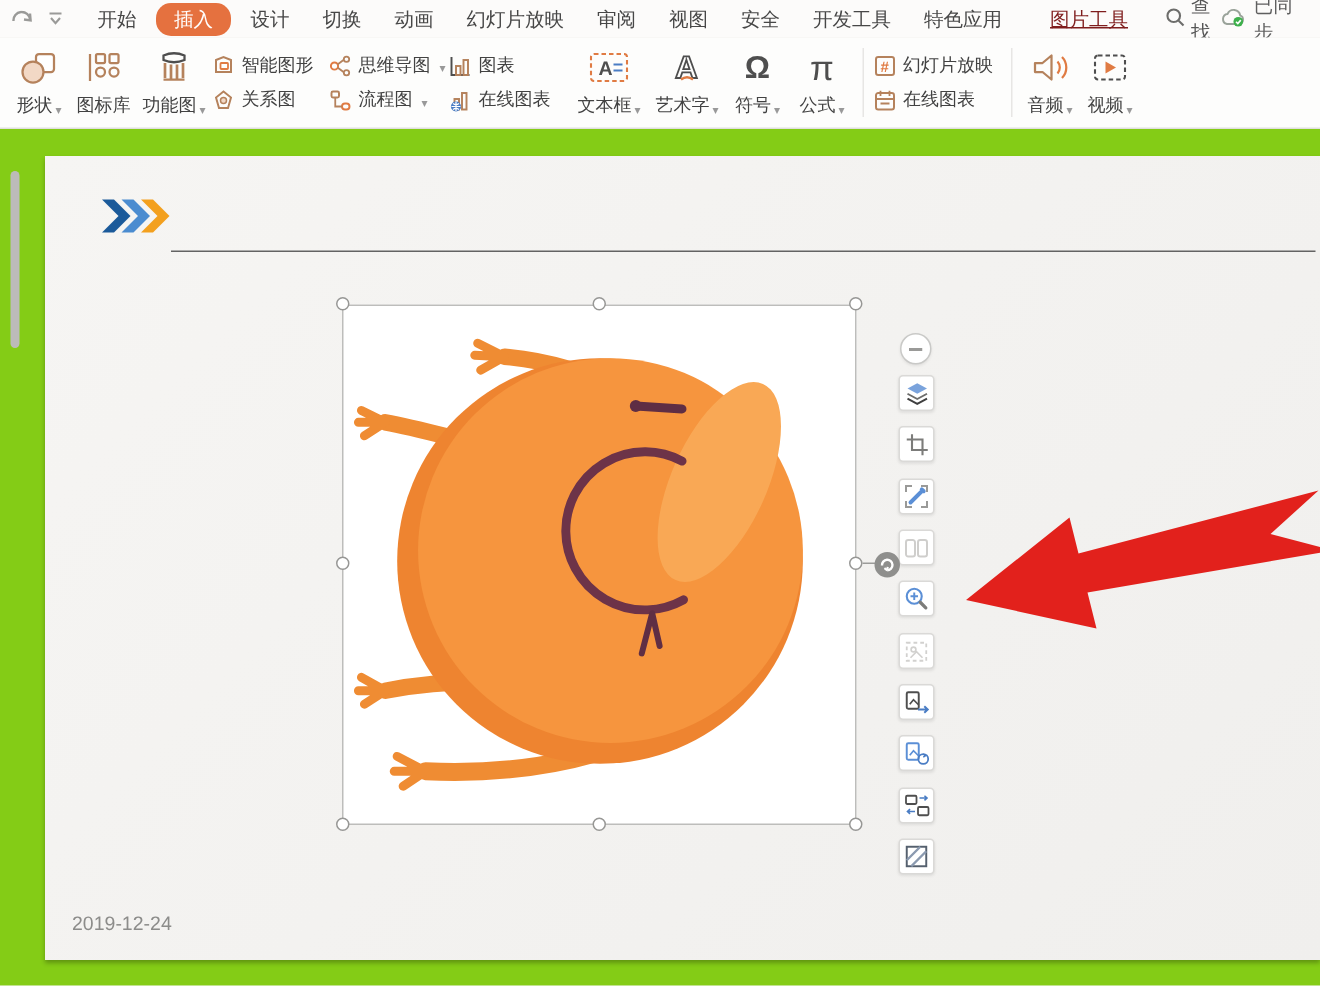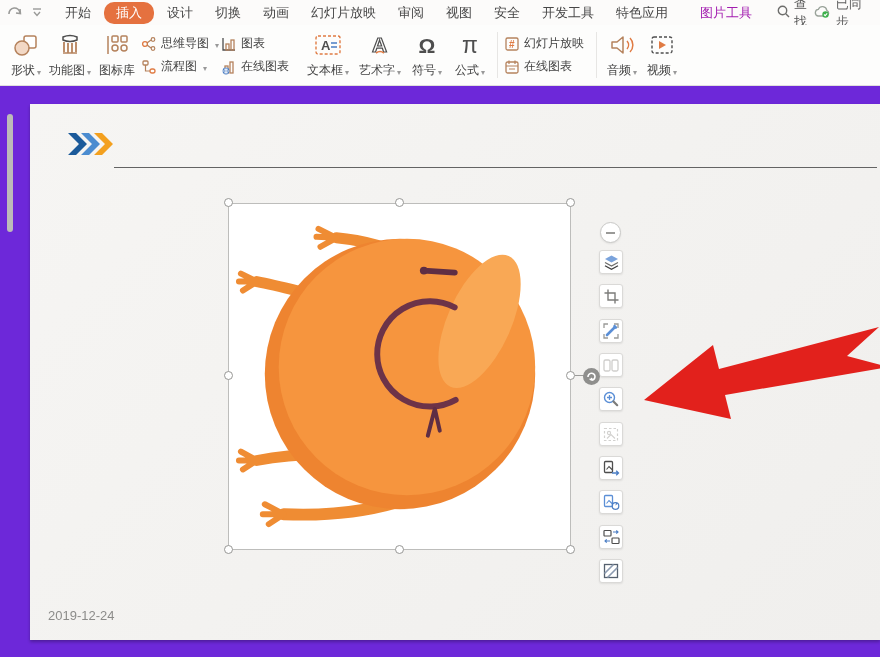--- a/index.html
+++ b/index.html
@@ -7,41 +7,41 @@
   body { font-family:"Liberation Sans","DejaVu Sans",sans-serif; background:#fff; }
   #app { position:relative; width:880px; height:657px; overflow:hidden; background:#e8e7e5; }
 
   
   .tabbar { position:absolute; left:0; top:0; width:880px; height:25px; background:#fcfbfa;
             display:flex; align-items:center; font-size:13px; color:#474747; }
   .quick { display:flex; align-items:center; gap:8px; padding:0 10px 0 8px; }
   .qicon { width:14px; height:14px; display:flex; align-items:center; justify-content:center; }
   .tab { padding:2px 9px; margin:0 2px; white-space:nowrap; cursor:default; }
   .tab.active { background:#e5713f; color:#fff; border-radius:10px; padding:2px 12px; }
-  .tab.contextual { margin-left:12px; color:#a21caf; }
+  .tab.contextual { margin-left:12px; color:#7f1d1d;text-decoration:underline; }
   .findgrp { display:flex; align-items:center; gap:4px; margin-left:14px; color:#555; }
   .syncgrp { display:flex; align-items:center; gap:5px; margin-left:auto; margin-right:14px; color:#5f5f5f; }
 
   
   .toolbar { position:absolute; left:0; top:25px; width:880px; height:61px; background:#fdfdfc;
              border-bottom:1px solid #e0dfdd; display:flex; align-items:center; padding-left:6px;
              overflow:hidden; }
   .bigbtn { flex:0 0 auto; height:56px; display:flex; flex-direction:column; align-items:center;
             justify-content:flex-start; padding-top:3px; color:#424242; font-size:12px; }
   .bicon { height:30px; display:flex; align-items:center; justify-content:center; }
-  .blabel { margin-top:2px; white-space:nowrap; display:flex; align-items:center; }
+  .blabel { margin-top:2px; white-space:nowrap; display:flex; align-items:flex-end; }
   .caret::after { content:"▾"; font-size:8px; color:#999; margin-left:2px; }
   .smallcol { flex:0 0 auto; height:56px; display:flex; flex-direction:column; justify-content:center; gap:6px; }
   .smallbtn { display:flex; align-items:center; gap:4px; font-size:12px; color:#424242; white-space:nowrap; }
   .sicon { width:17px; height:17px; display:flex; align-items:center; justify-content:center; }
   .vsep { flex:0 0 1px; width:1px; height:46px; background:#e7e6e4; margin:0 5px; }
   .glyph { font-size:21px; color:#4e4e4e; font-weight:bold; line-height:1; }
 
   
-  .canvas { position:absolute; left:0; top:86px; width:880px; height:571px; background:#6d28d9; }
+  .canvas { position:absolute; left:0; top:86px; width:880px; height:571px; background:#84cc16; }
   .slide { position:absolute; left:30px; top:18px; width:850px; height:536px;
            background:linear-gradient(135deg,#f6f5f3 0%,#f0efed 100%);
            box-shadow:0 2px 3px rgba(0,0,0,.28); }
   .scroll-thumb { position:absolute; left:7px; top:28px; width:6px; height:118px;
                   background:#bcbbb9; border-radius:3px; }
   .chevrons { position:absolute; left:38px; top:28px; }
   .hline { position:absolute; left:84px; top:63px; width:763px; height:1px; background:#636363; }
   .slide-date { position:absolute; left:18px; top:504px; font-size:13px; color:#8c8c8a; }
 
   
@@ -124,49 +124,69 @@
             <rect x="11" y="4" width="12" height="12" rx="2" fill="#fff" stroke="#b5825c" stroke-width="1.5"></rect>
             <circle cx="9" cy="16" r="7" fill="#f2d8c5" stroke="#b5825c" stroke-width="1.5"></circle>
           </svg>
       </span>
       <span class="blabel">
           <span>形状</span>
           <span class="caret"></span>
         </span>
     </div>
 
-    <div class="bigbtn" style="width:48px">
-      <span class="bicon">
-        <svg width="26" height="26" viewBox="0 0 26 26">
-            <path d="M6 5 Q13 2 20 5 L20 8 Q13 11 6 8 Z" fill="none" stroke="#4e4e4e" stroke-width="1.5"></path>
-            <path d="M7 10 V20 M11 11 V21 M15 11 V21 M19 10 V20" stroke="#b5825c" stroke-width="1.8"></path>
-            <path d="M6 21 H20" stroke="#b5825c" stroke-width="1.5"></path>
-          </svg>
-      </span>
-      <span class="blabel">
-          <span>功能图</span>
-          <span class="caret"></span>
-        </span>
-    </div>
-
     <div class="bigbtn" style="width:46px">
       <span class="bicon">
         <svg width="26" height="26" viewBox="0 0 26 26">
             <path d="M4 4 V22" stroke="#b5825c" stroke-width="1.5"></path>
             <rect x="8" y="4" width="6" height="6" rx="1" fill="none" stroke="#b5825c" stroke-width="1.5"></rect>
             <rect x="17" y="4" width="6" height="6" rx="1" fill="none" stroke="#b5825c" stroke-width="1.5"></rect>
             <circle cx="11" cy="16" r="3" fill="none" stroke="#b5825c" stroke-width="1.5"></circle>
             <circle cx="20" cy="16" r="3" fill="none" stroke="#b5825c" stroke-width="1.5"></circle>
           </svg>
       </span>
       <span class="blabel">
           <span>图标库</span>
         </span>
     </div>
 
+    <div class="bigbtn" style="width:48px">
+      <span class="bicon">
+        <svg width="26" height="26" viewBox="0 0 26 26">
+            <path d="M6 5 Q13 2 20 5 L20 8 Q13 11 6 8 Z" fill="none" stroke="#4e4e4e" stroke-width="1.5"></path>
+            <path d="M7 10 V20 M11 11 V21 M15 11 V21 M19 10 V20" stroke="#b5825c" stroke-width="1.8"></path>
+            <path d="M6 21 H20" stroke="#b5825c" stroke-width="1.5"></path>
+          </svg>
+      </span>
+      <span class="blabel">
+          <span>功能图</span>
+          <span class="caret"></span>
+        </span>
+    </div>
+
+    <div class="smallcol" style="width:78px">
+      <div class="smallbtn">
+        <span class="sicon">
+          <svg width="16" height="16" viewBox="0 0 16 16">
+              <path d="M3 4 L8 2 L13 4 V12 H3 Z" fill="none" stroke="#b5825c" stroke-width="1.3"></path>
+              <rect x="6" y="6" width="5" height="4" rx="0.5" fill="none" stroke="#e07b43" stroke-width="1.2"></rect>
+            </svg>
+        </span>
+        <span>智能图形</span>
+      </div>
+      <div class="smallbtn">
+        <span class="sicon">
+          <svg width="16" height="16" viewBox="0 0 16 16">
+              <path d="M8 2 L13 6 L11 13 H5 L3 6 Z" fill="none" stroke="#b5825c" stroke-width="1.3"></path>
+              <circle cx="8" cy="8" r="2" fill="#f2d8c5" stroke="#b5825c" stroke-width="1"></circle>
+            </svg>
+        </span>
+        <span>关系图</span>
+      </div>
+    </div>
 
     <div class="smallcol" style="width:80px">
       <div class="smallbtn">
         <span class="sicon">
           <svg width="16" height="16" viewBox="0 0 16 16">
               <circle cx="4" cy="8" r="2.4" fill="none" stroke="#e07b43" stroke-width="1.3"></circle>
               <circle cx="12" cy="3.5" r="1.8" fill="none" stroke="#b5825c" stroke-width="1.2"></circle>
               <circle cx="12" cy="12.5" r="1.8" fill="none" stroke="#b5825c" stroke-width="1.2"></circle>
               <path d="M6 7 L10 4 M6 9 L10 12" stroke="#b5825c" stroke-width="1.2"></path>
             </svg>

